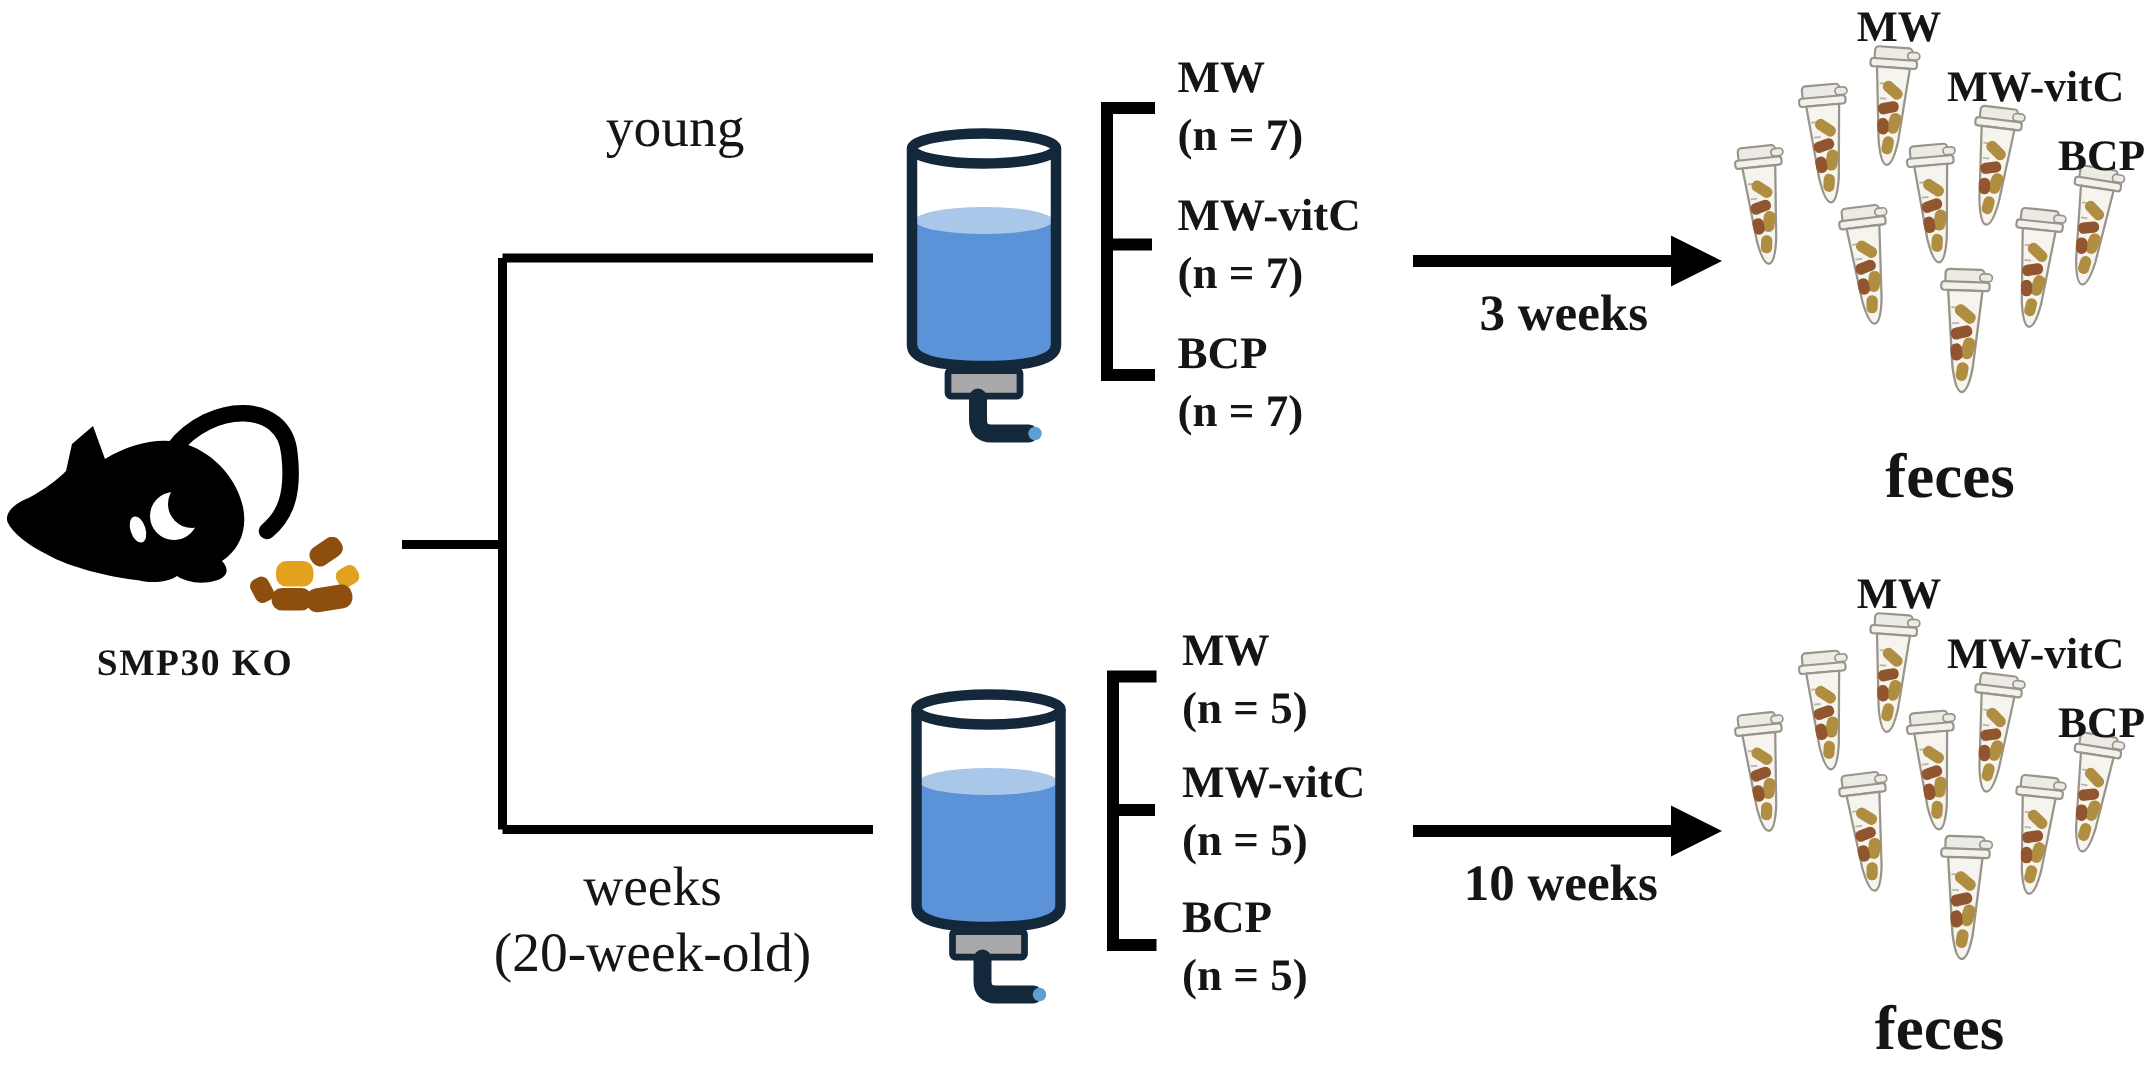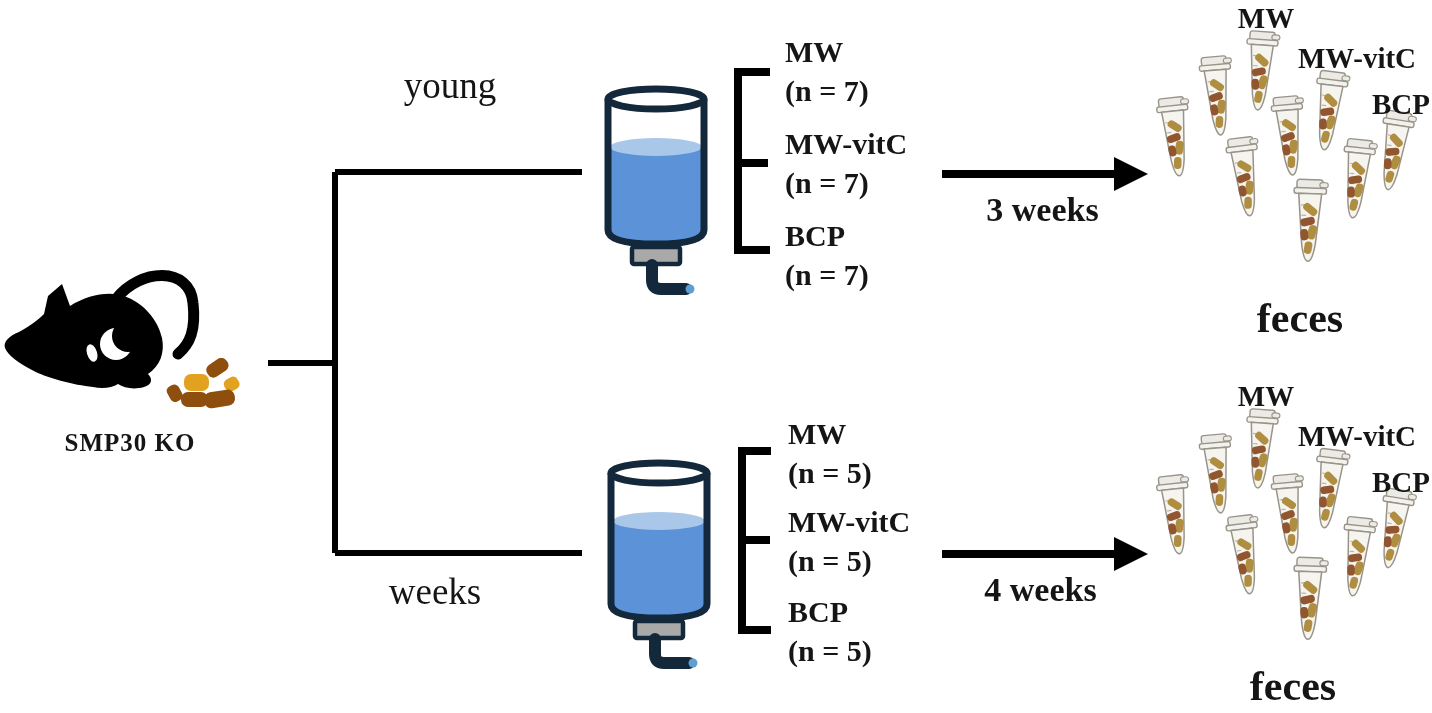--- a/index.html
+++ b/index.html
@@ -100,20 +100,21 @@
       <line x1="942" y1="554" x2="1117" y2="554" stroke="#000000" stroke-width="8"></line>
       <polygon points="1114,537 1148,554 1114,571" fill="#000000"></polygon>
     </g>
   </svg>
 
   <div class="lbl age-label age-young">
     <div>young</div>
   </div>
   <div class="lbl age-label age-aged">
     <div>weeks</div>
+    <div>(20-week-old)</div>
   </div>
 
   <svg class="abs" style="left:600px;top:84px;" width="112" height="215" viewBox="0 0 112 215">
     <path d="M10 63 V146 Q10 158 56 158 Q102 158 102 146 V63 Z" fill="#5b92d8"></path>
     <ellipse cx="56" cy="63" rx="46" ry="9" fill="#a9c7e9"></ellipse>
     <path d="M8 15 V146 Q8 160 56 160 Q104 160 104 146 V15" fill="none" stroke="#14283c" stroke-width="7"></path>
     <ellipse cx="56" cy="15" rx="48" ry="10" fill="none" stroke="#14283c" stroke-width="7"></ellipse>
     <rect x="32" y="163" width="48" height="17" rx="2" fill="#a9a9a9" stroke="#14283c" stroke-width="4.5"></rect>
     <path d="M52 181 V196 Q52 205 61 205 H86" fill="none" stroke="#14283c" stroke-width="12" stroke-linecap="round"></path>
     <circle cx="90" cy="205" r="4.5" fill="#5d9fd0"></circle>
@@ -149,21 +150,21 @@
   <div class="treat-block tb-a1">
     <div>MW-vitC</div>
     <div>(n = 5)</div>
   </div>
   <div class="treat-block tb-a2">
     <div>BCP</div>
     <div>(n = 5)</div>
   </div>
 
   <div class="lbl duration dur-young">3 weeks</div>
-  <div class="lbl duration dur-aged">4 weeks</div>
+  <div class="lbl duration dur-aged">10 weeks</div>
 
   <svg class="abs" style="left:1140px;top:0;" width="292" height="282" viewBox="0 0 292 282">
     <use href="#tube" xlink:href="#tube" width="40" height="96" transform="translate(16 96) rotate(-6 20 48)"></use>
     <use href="#tube" xlink:href="#tube" width="40" height="96" transform="translate(58 55) rotate(-5 20 48)"></use>
     <use href="#tube" xlink:href="#tube" width="40" height="96" transform="translate(100 30) rotate(4 20 48)"></use>
     <use href="#tube" xlink:href="#tube" width="40" height="96" transform="translate(130 95) rotate(-5 20 48)"></use>
     <use href="#tube" xlink:href="#tube" width="40" height="96" transform="translate(168 70) rotate(7 20 48)"></use>
     <use href="#tube" xlink:href="#tube" width="40" height="96" transform="translate(86 136) rotate(-7 20 48)"></use>
     <use href="#tube" xlink:href="#tube" width="40" height="96" transform="translate(196 138) rotate(6 20 48)"></use>
     <use href="#tube" xlink:href="#tube" width="40" height="96" transform="translate(233 110) rotate(9 20 48)"></use>

